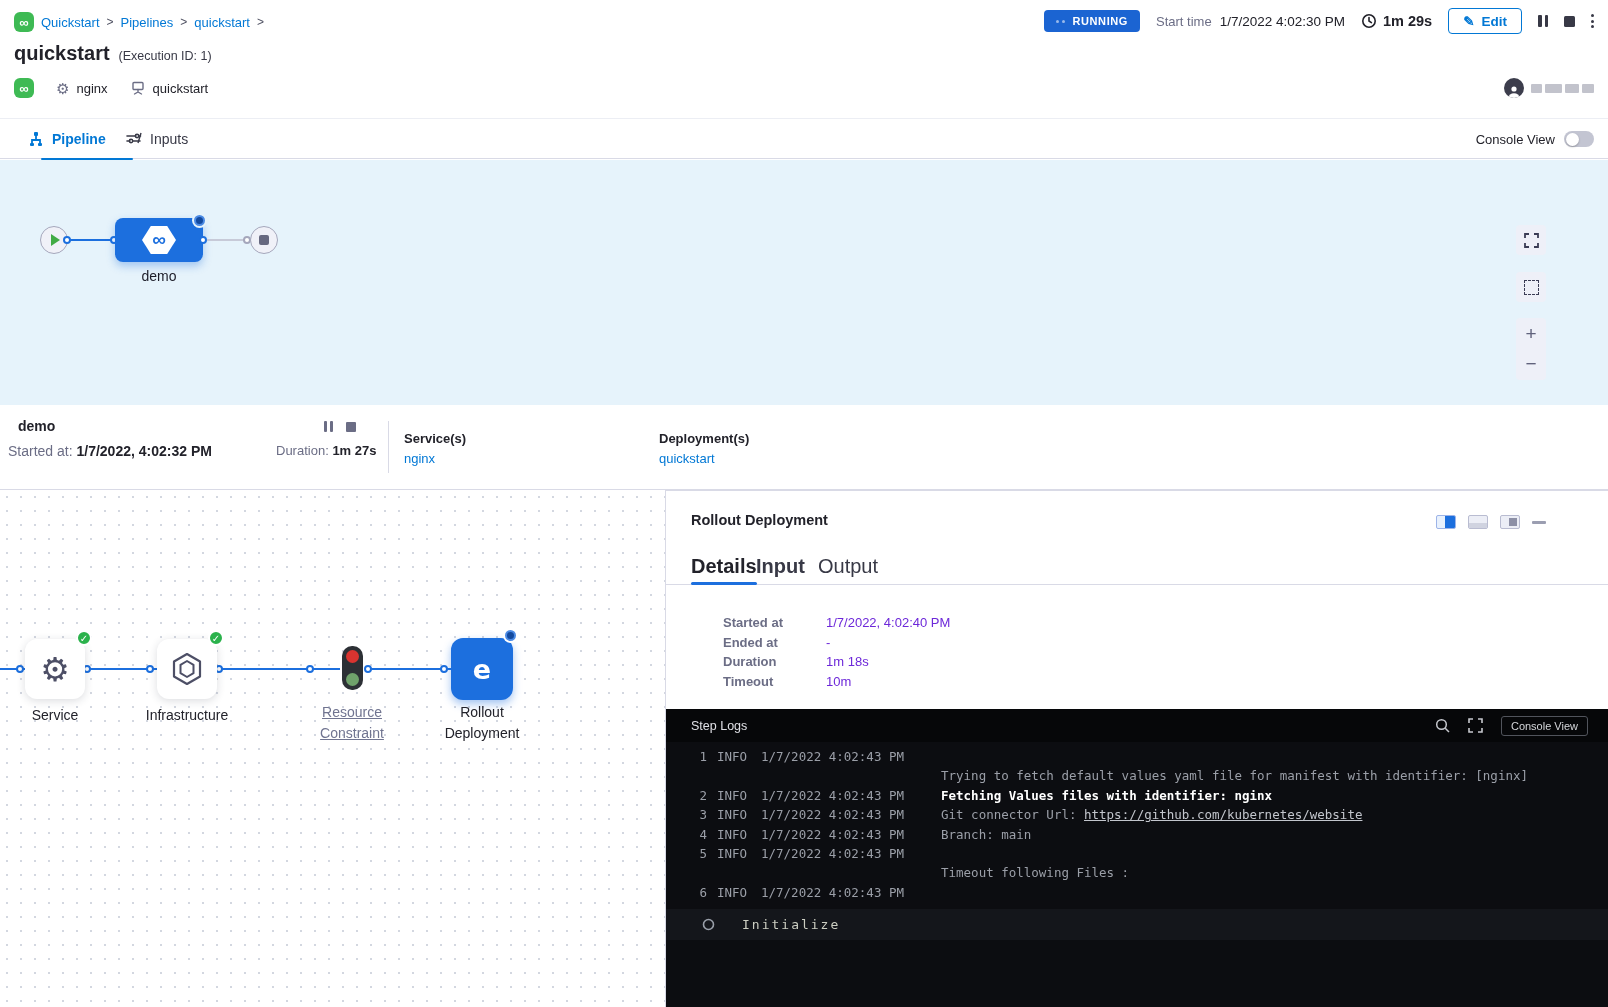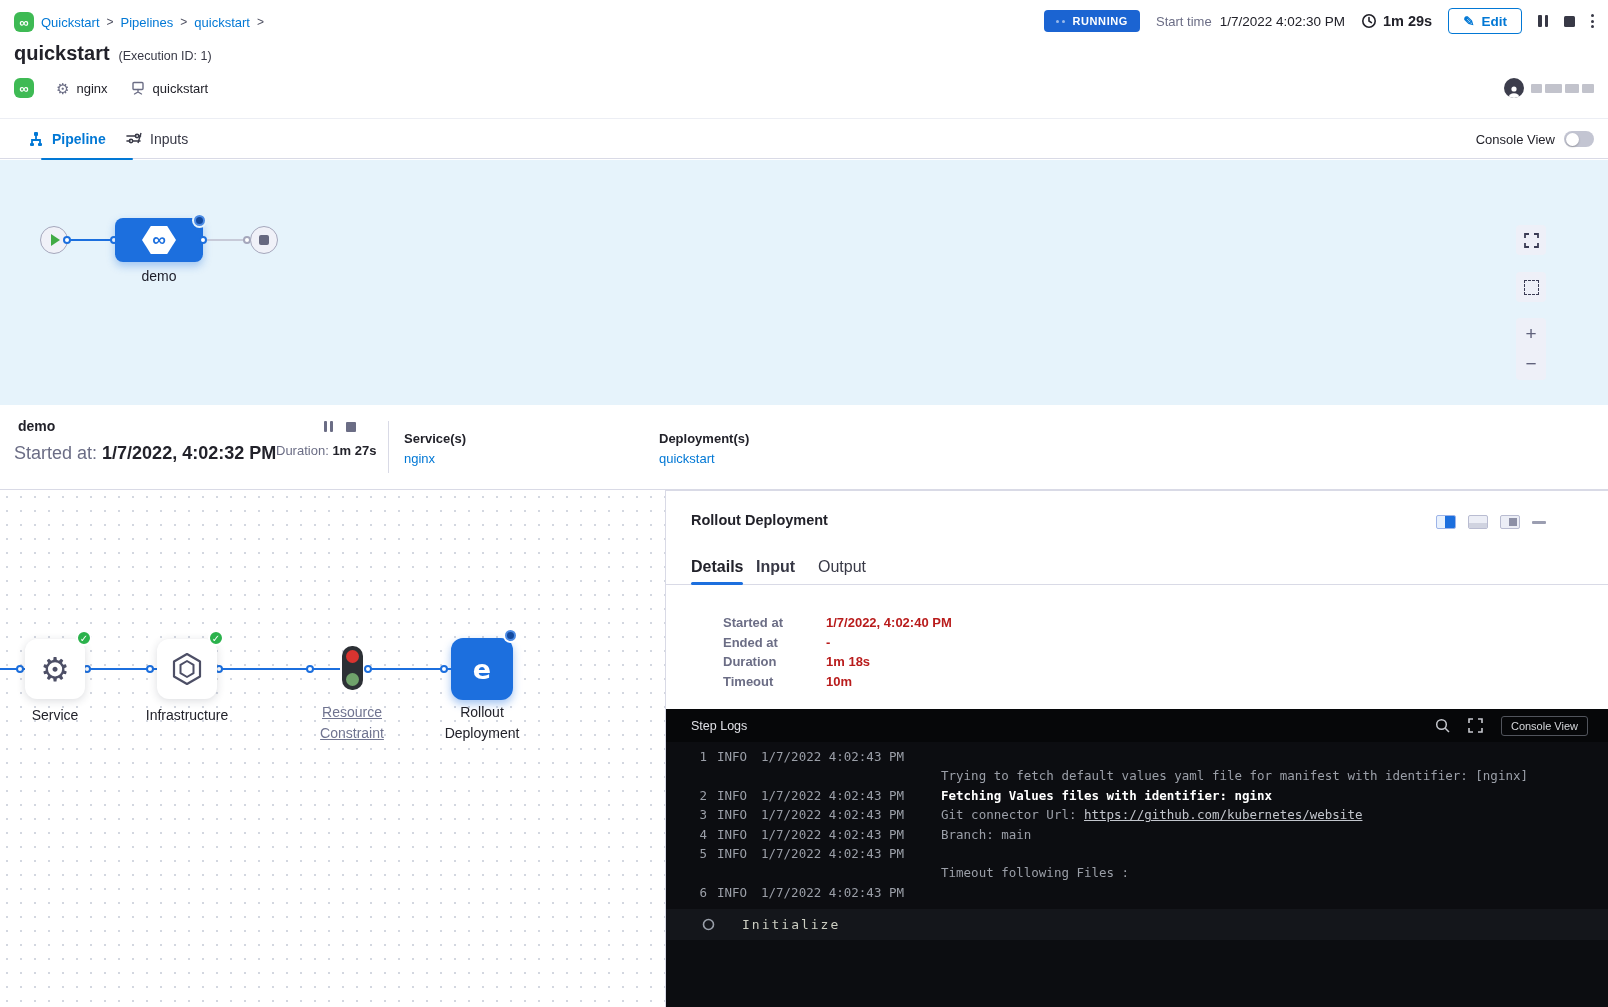--- a/index.html
+++ b/index.html
@@ -70,21 +70,21 @@
                    border:2.5px solid #4b8ae4; box-shadow:0 0 0 2px #e6f3fb; }
   .node-label { position:absolute; text-align:center; font-size:14px; color:#1c1c28; }
   .canvas-ctrl { position:absolute; width:30px; border-radius:4px; background:#eef0f8; display:flex; flex-direction:column;
                  align-items:center; justify-content:center; cursor:pointer; color:#3a3c55; }
   .marquee-ico { width:15px; height:15px; border:1.5px dashed #3a3c55; }
   .zoomctl span { font-size:19px; color:#60627c; height:30px; display:flex; align-items:center; cursor:pointer; }
 
   
   .stage-bar { position:absolute; top:405px; left:0; right:0; height:85px; background:#fff; border-bottom:1px solid #d9dae6; }
   .stage-name { position:absolute; top:13px; left:18px; font-size:14px; font-weight:700; }
-  .stage-started { position:absolute; top:38px; left:14px; font-size:18px; color:#6b6d85; }
+  .stage-started { position:absolute; top:38px; left:8px; font-size:14px; color:#6b6d85; }
   .stage-started b, .stage-duration b { color:#22222a; font-weight:600; }
   .stage-ctl { position:absolute; top:16px; left:324px; display:flex; gap:13px; }
   .stage-ctl .pause-ico i { background:#6b6d85; width:3px; height:11px; }
   .stage-ctl .stop-sq2 { width:10px; height:10px; background:#6b6d85; border-radius:1px; }
   .stage-duration { position:absolute; top:38px; left:276px; font-size:13px; color:#6b6d85; }
   .stage-divider { position:absolute; top:16px; left:388px; width:1px; height:52px; background:#d9dae6; }
   .stage-col { position:absolute; top:26px; font-size:13px; }
   .stage-col .h { font-weight:700; color:#22222a; }
   .stage-col .v { margin-top:5px; color:#0278d5; cursor:pointer; }
   .col-svc { left:404px; } .col-env { left:659px; }
@@ -111,28 +111,28 @@
   .right-panel { position:absolute; top:490px; left:665px; right:0; bottom:0; background:#fff; border-left:1px solid #d9dae6; border-top:1px solid #d9dae6; }
   .panel-title { position:absolute; top:21px; left:25px; font-size:14.5px; font-weight:700; }
   .layout-icons { position:absolute; top:24px; right:62px; display:flex; align-items:center; gap:12px; }
   .li-box { width:20px; height:14px; border:1px solid #b9bcd1; border-radius:2px; background:#eceef6; position:relative; overflow:hidden; cursor:pointer; }
   .li-box.active { border-color:#9db4e8; background:#e8f1fd; }
   .li-box.active::after { content:""; position:absolute; right:0; top:0; bottom:0; width:10px; background:#1c6fde; }
   .li-box.bottom::after { content:""; position:absolute; left:0; right:0; bottom:0; height:5px; background:#d0d3e0; }
   .li-box.rightgray::after { content:""; position:absolute; right:2px; top:2px; bottom:2px; width:8px; background:#8d90a6; }
   .li-dash { width:14px; height:3px; background:#9b9eb1; border-radius:1px; cursor:pointer; }
   .panel-tabs { position:absolute; top:58px; left:0; right:0; height:36px; border-bottom:1px solid #d9dae6; }
-  .ptab { position:absolute; top:0; height:35px; display:flex; align-items:center; font-size:16px; color:#383946; cursor:pointer; }
+  .ptab { position:absolute; top:0; height:35px; display:flex; align-items:center; font-size:20px; color:#383946; cursor:pointer; }
   .ptab.active { font-weight:700; color:#22222a; }
   .ptab.active::after { content:""; position:absolute; left:0; right:0; bottom:-1px; height:3px; background:#1c6fde; border-radius:2px; }
   .pt-details { left:25px; } .pt-input { left:90px;font-weight:bold; } .pt-output { left:152px; }
   .detail-rows { position:absolute; top:122px; left:25px; }
   .d-row { display:flex; height:19.5px; align-items:center; font-size:13px; }
   .d-row .dl { width:103px; color:#6b6d85; font-weight:600;margin-left:32px; }
-  .d-row .dv { color:#b91c1c; font-weight:700; }
+  .d-row .dv { color:#6d28d9; font-weight:400; }
 
   
   .logs { position:absolute; top:218px; left:0; right:0; bottom:0; background:#0c0d11; }
   .logs-header { height:33px; background:#060709; display:flex; align-items:center; padding:0 20px 0 25px; }
   .logs-title { color:#dfe0e5; font-size:12.5px; }
   .logs-actions { margin-left:auto; display:flex; align-items:center; gap:18px; }
   .btn-consoleview { border:1px solid #51545c; border-radius:3px; background:none; color:#d4d6da; font-size:11px; padding:3px 9px; cursor:pointer; font-family:"Liberation Sans",sans-serif; }
   .log-section { height:31px; display:flex; align-items:center; padding:0 20px 0 9px; cursor:pointer; }
   .log-section.fetch { margin-top:17px; background:#17191f; }
   .log-section.init { margin-top:7px; background:#14161b; }

